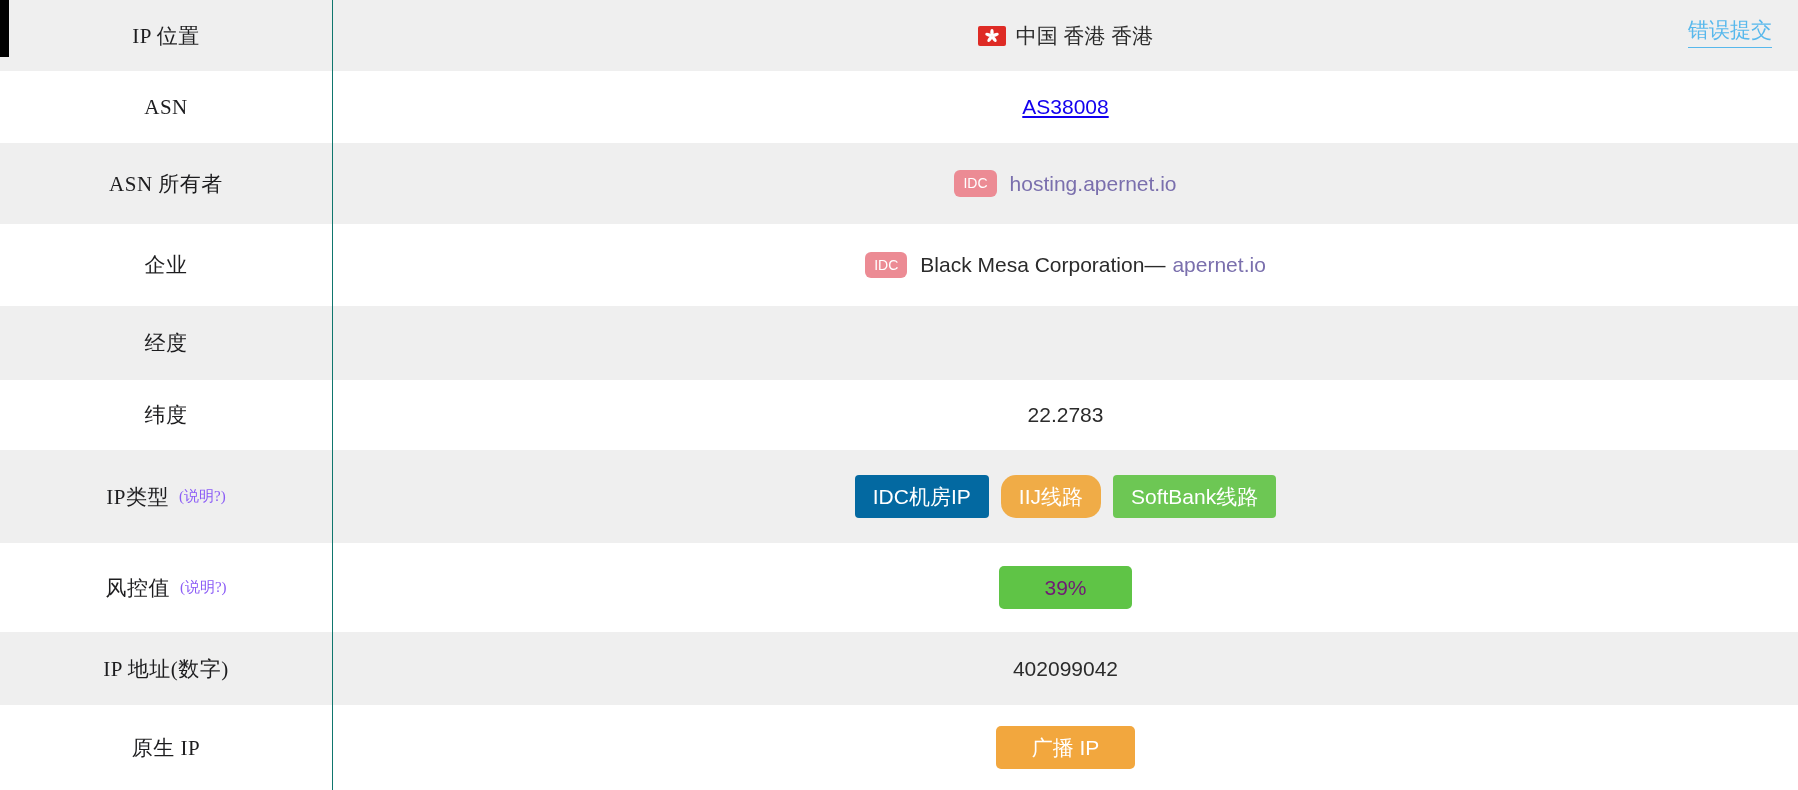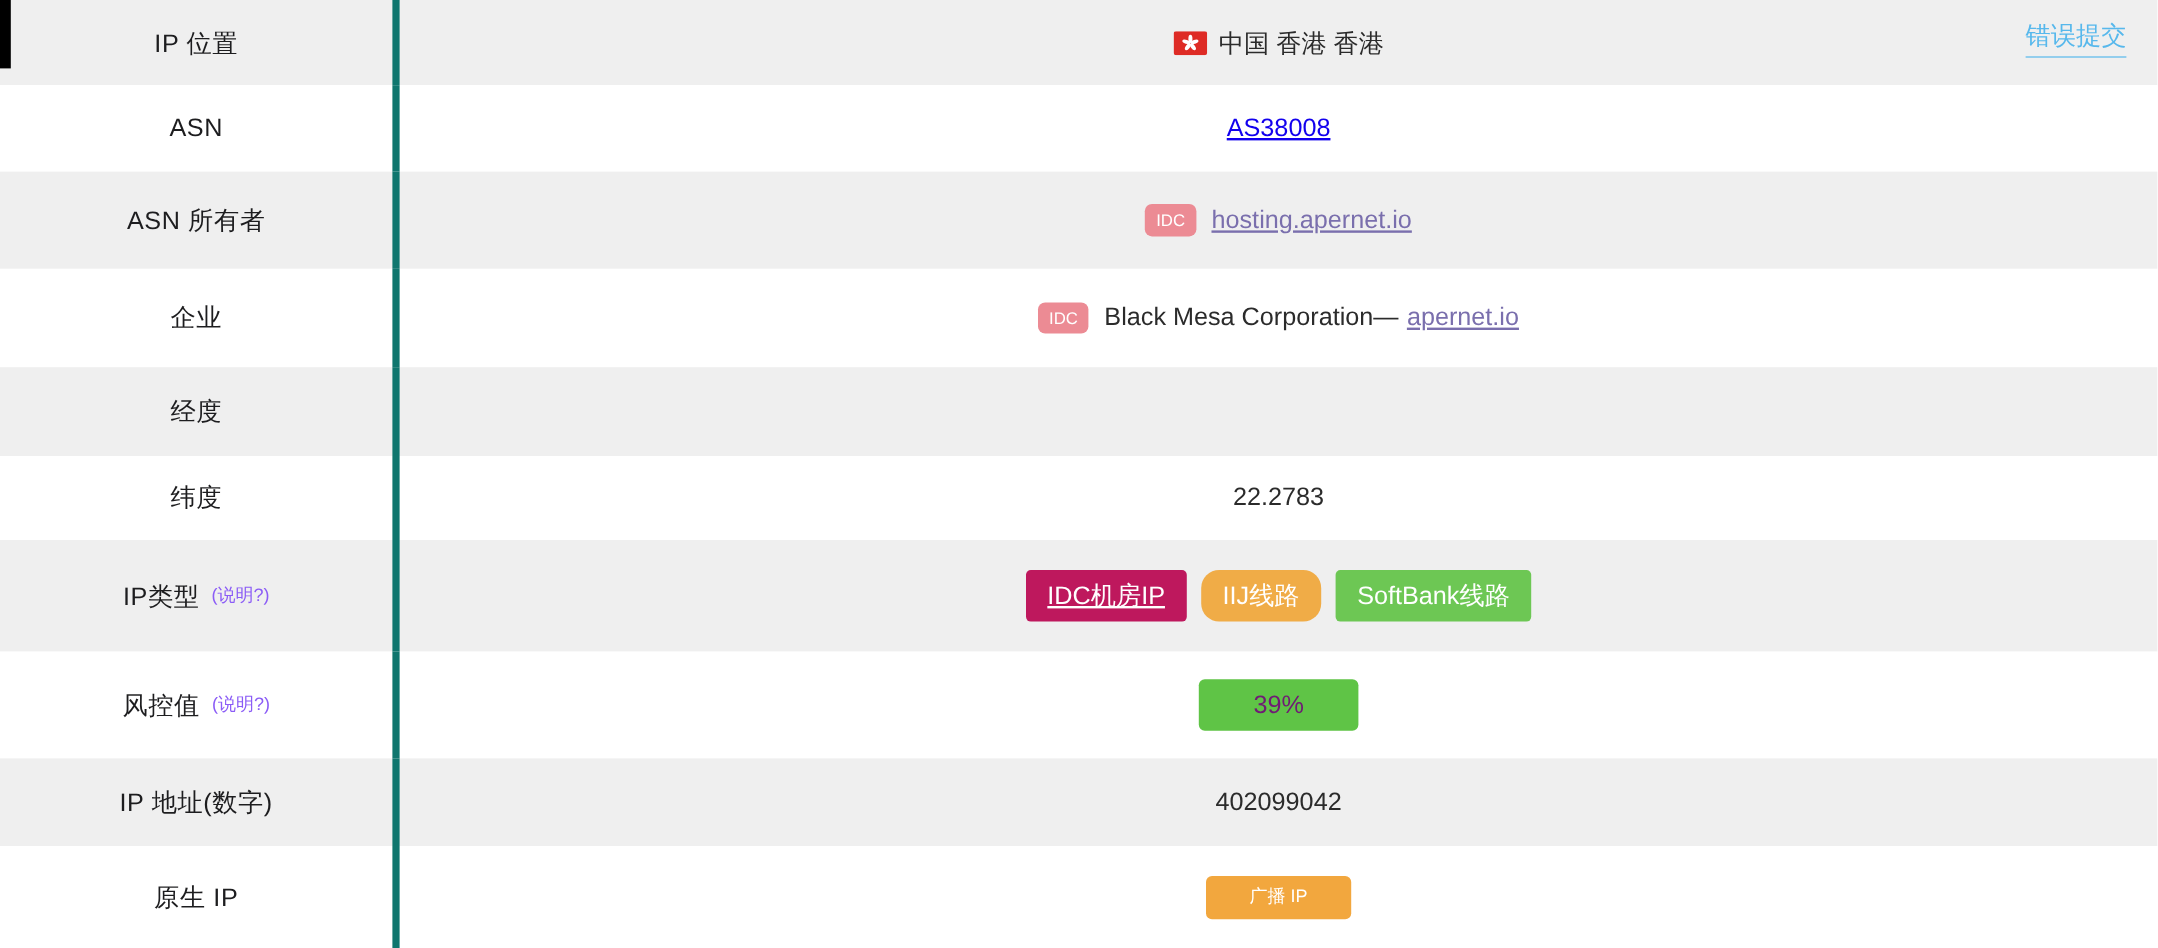--- a/index.html
+++ b/index.html
@@ -11,57 +11,58 @@
     color:#262626;
   }
   .black-edge{
     position:absolute;left:0;top:0;width:9px;height:57px;background:#000;z-index:5;
   }
   .row{display:flex;width:100%;}
   .row.gray{background:#efefef;}
   .row.white{background:#ffffff;}
   .label-cell{
     width:333px;flex:0 0 333px;
-    border-right:6px solid #0f766e;
+    border-right:1px solid #0f766e;
     display:flex;align-items:center;justify-content:center;
     font-size:21px;color:#1d1d1f;letter-spacing:.5px;
     box-sizing:border-box;
+    font-family:Liberation Serif, serif;
   }
   .value-cell{
     flex:1;position:relative;
     display:flex;align-items:center;justify-content:center;
     font-size:21px;color:#2b2b2b;
   }
   .hint{font-size:15px;color:#8b5cf6;margin-left:10px;letter-spacing:0;text-align:right;}
   .flag{display:inline-block;margin-right:10px;line-height:0;}
   .link-blue{color:#1200ee;text-decoration:underline;cursor:pointer;}
-  .link-purple{color:#7a6fad;text-decoration:underline;cursor:pointer;}
+  .link-purple{color:#7a6fad;cursor:pointer;}
   .error-link{
     position:absolute;right:26px;top:16px;
     font-size:21px;color:#57b8ec;text-decoration:none;
     border-bottom:1px solid #57b8ec;padding-bottom:3px;cursor:pointer;margin-left:28px;
   }
   .tag-idc{
     background:#ec8b94;color:#fff;font-size:14px;
     padding:5px 9px;border-radius:6px;margin-right:13px;line-height:1.2;
   }
   .org-name{color:#2b2b2b;margin-right:7px;}
   .tag-big{
     color:#fff;font-size:21px;padding:9px 18px;border-radius:4px;
     margin:0 6px;line-height:1.2;
   }
-  .tag-red{background:#be185d;text-decoration:underline;}
+  .tag-red{background:#0369a1;}
   .tag-orange{background:#f0ac47;border-radius:15px;}
   .tag-green{background:#6dc754;}
   .tag-risk{
     background:#5fc446;color:#701a75;font-size:21px;
     padding:9px 45px;border-radius:5px;line-height:1.2;
   }
   .tag-native{
-    background:#f2a73e;color:#fff;font-size:15px;
+    background:#f2a73e;color:#fff;font-size:21px;
     padding:9px 36px;border-radius:5px;line-height:1.2;
   }
 </style>
 </head>
 <body>
 
 <div class="screen">
   <div class="black-edge"></div>
 
   <div class="row gray" style="height:71px">

